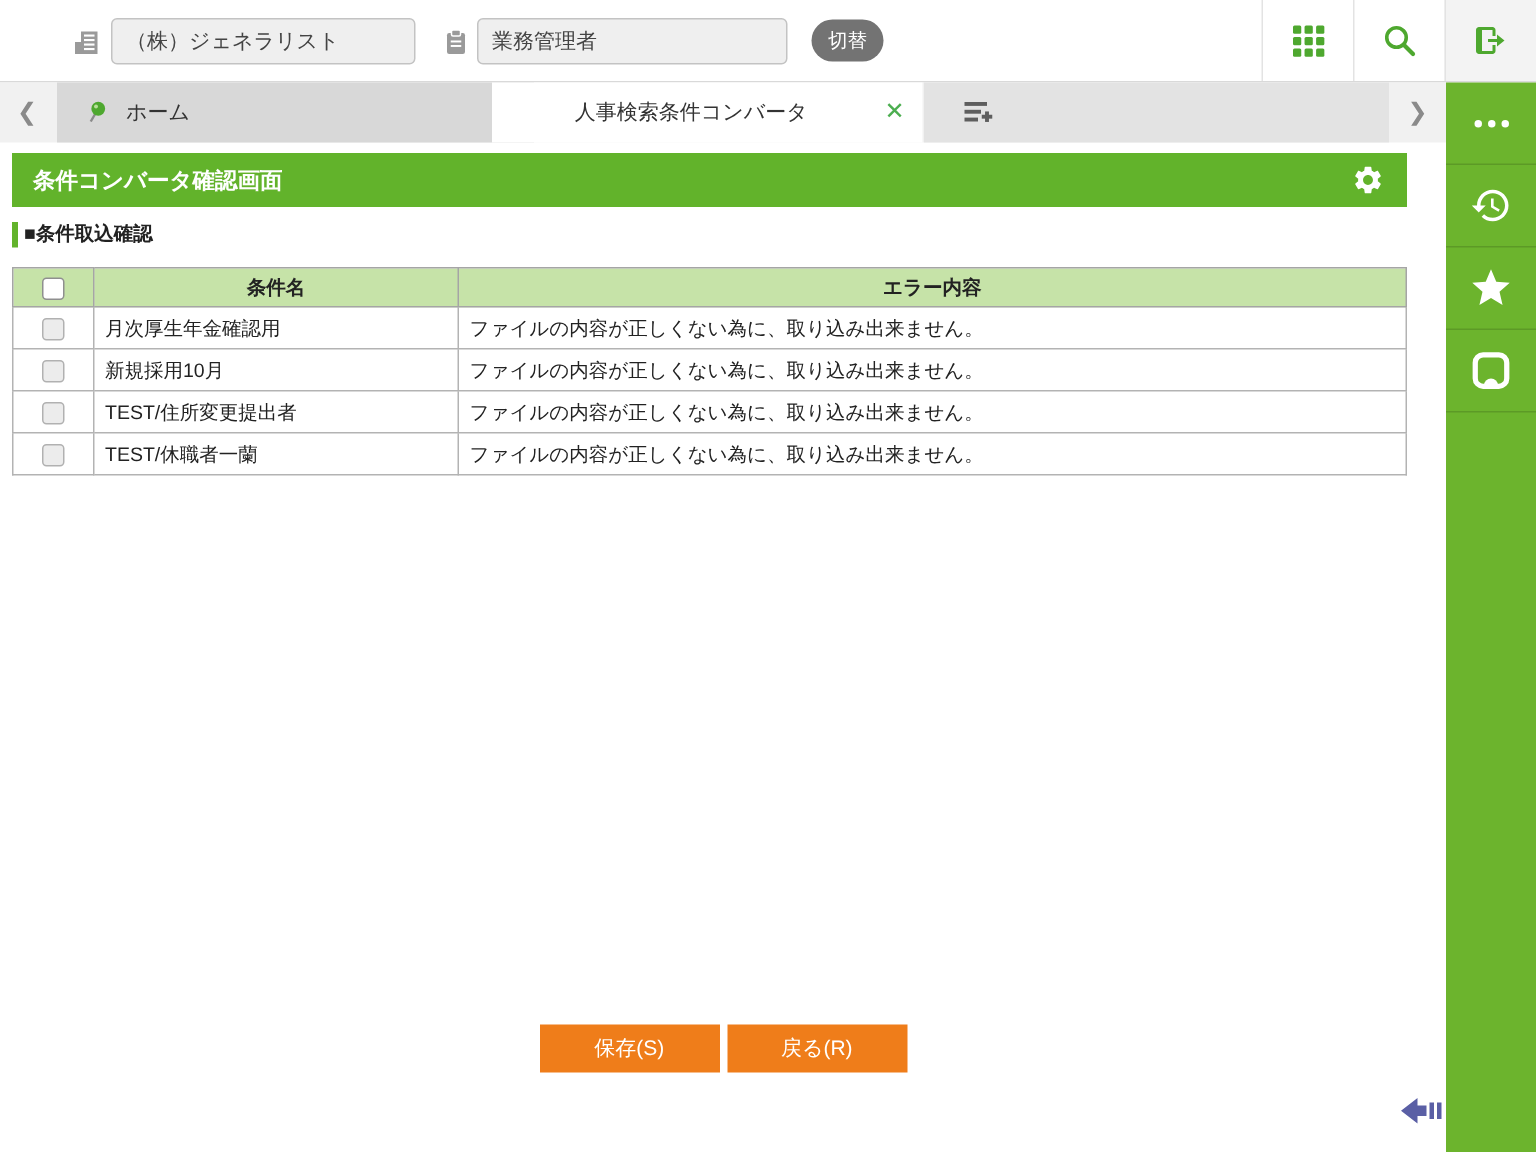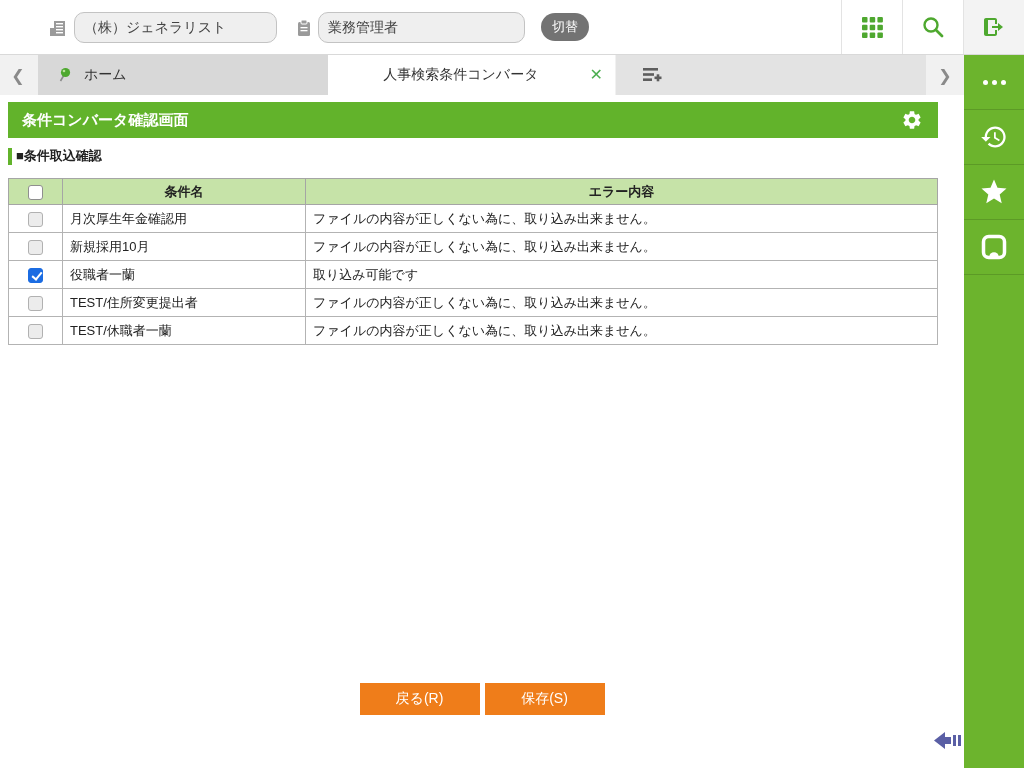--- a/index.html
+++ b/index.html
@@ -5,21 +5,21 @@
   * { margin:0; padding:0; box-sizing:border-box; }
   html,body { width:1024px; height:768px; }
   body { font-family:"Liberation Sans","DejaVu Sans",sans-serif; background:#fff; overflow:hidden; }
   .app { position:relative; width:1024px; height:768px; background:#fff; }
 
   
   .topbar { position:absolute; left:0; top:0; width:1024px; height:55px; background:#fff; border-bottom:1px solid #d9d9d9; }
   .tb-icon { position:absolute; top:19px; width:18px; height:18px; }
   .building-ic { left:49px; }
   .clipboard-ic { left:295px; }
-  .tb-input { position:absolute; top:12px; height:31px; background:#efefef; border:1px solid #c3c3c3; border-radius:10px; font-size:14px; color:#444; padding:0 9px; font-family:inherit; }
+  .tb-input { position:absolute; top:12px; height:31px; background:#efefef; border:1px solid #c3c3c3; border-radius:4px; font-size:14px; color:#444; padding:0 9px; font-family:inherit; }
   .company-input { left:74px; width:203px; }
   .role-input { left:318px; width:207px; }
   .switch-btn { position:absolute; left:541px; top:13px; width:48px; height:28px; border:none; border-radius:14px; background:#737373; color:#fff; font-size:13px; font-family:inherit; cursor:pointer; }
   .tb-right-btn { position:absolute; top:0; width:61px; height:54px; display:flex; align-items:center; justify-content:center; cursor:pointer; background:#fff; border-left:1px solid #e3e3e3; }
   .grid-btn { left:841px; }
   .search-btn { left:902px; }
   .logout-btn { left:963px; width:61px; background:#f3f3f3; }
 
   
   .tabbar { position:absolute; left:0; top:55px; width:964px; height:40px; background:#f1f1f1; }
@@ -216,40 +216,35 @@
         <td class="cell-check"><span class="cb"></span></td>
         <td>月次厚生年金確認用</td>
         <td>ファイルの内容が正しくない為に、取り込み出来ません。</td>
       </tr>
       <tr>
         <td class="cell-check"><span class="cb"></span></td>
         <td>新規採用10月</td>
         <td>ファイルの内容が正しくない為に、取り込み出来ません。</td>
       </tr>
       <tr>
-        <td class="cell-check"><span class="cb checked"></span></td>
-        <td>役職者一蘭</td>
-        <td>取り込み可能です</td>
-      </tr>
-      <tr>
         <td class="cell-check"><span class="cb"></span></td>
         <td>TEST/住所変更提出者</td>
         <td>ファイルの内容が正しくない為に、取り込み出来ません。</td>
       </tr>
       <tr>
         <td class="cell-check"><span class="cb"></span></td>
         <td>TEST/休職者一蘭</td>
         <td>ファイルの内容が正しくない為に、取り込み出来ません。</td>
       </tr>
     </tbody>
   </table>
 
   <div class="actions">
+    <button class="act-btn">保存(S)</button>
     <button class="act-btn">戻る(R)</button>
-    <button class="act-btn">保存(S)</button>
   </div>
 
   <div class="collapse-ctl">
     <svg width="28" height="19" viewBox="0 0 28 19">
       <g fill="#5a5fa5">
         <path d="M0 9.5 L11 1 V6 H17 V13 H11 V18 Z"></path>
         <rect x="19" y="4" width="3" height="11"></rect>
         <rect x="24" y="4" width="3" height="11"></rect>
       </g>
     </svg>

